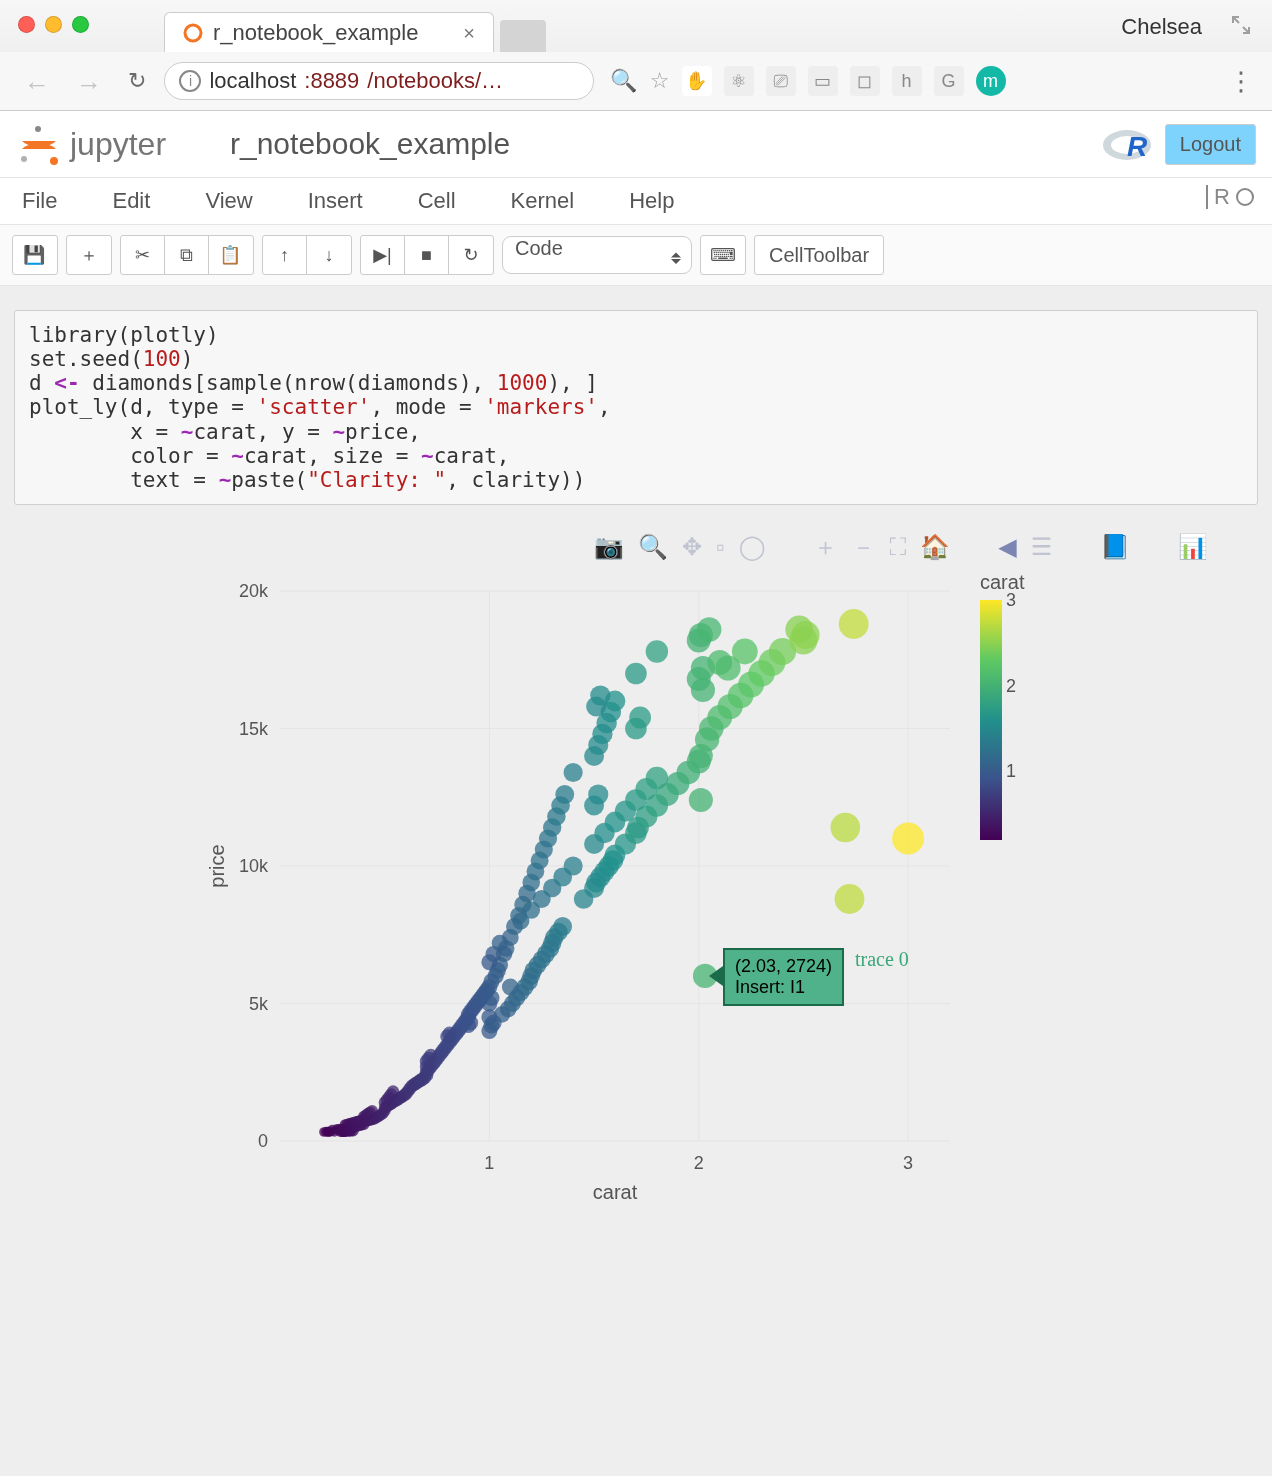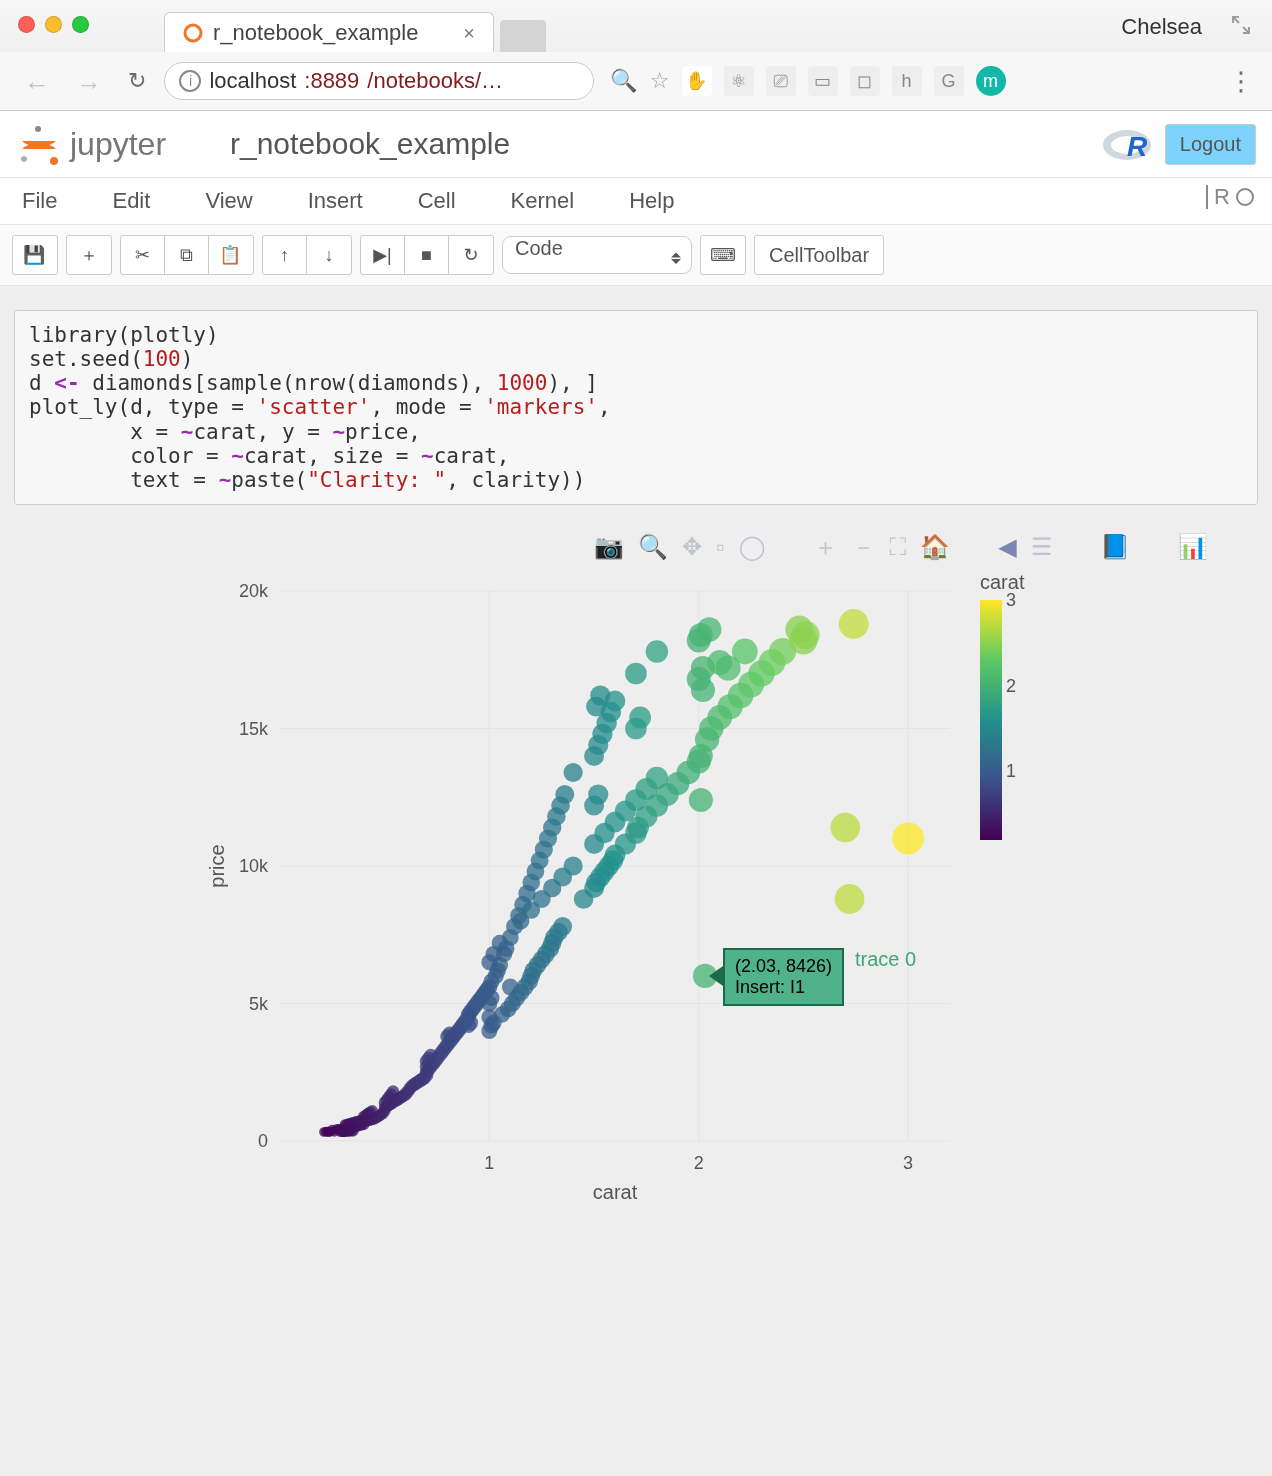--- a/index.html
+++ b/index.html
@@ -486,24 +486,24 @@
             <circle cx="151.1875" cy="551.85" r="5.36" fill="rgb(66,17,95)" fill-opacity="0.75"></circle>
             <circle cx="153.28125" cy="551.3" r="5.4" fill="rgb(66,18,96)" fill-opacity="0.75"></circle>
             <circle cx="155.375" cy="550.75" r="5.4399999999999995" fill="rgb(66,20,97)" fill-opacity="0.75"></circle>
             <circle cx="157.46875" cy="550.2" r="5.48" fill="rgb(66,21,97)" fill-opacity="0.75"></circle>
             <circle cx="159.5625" cy="549.65" r="5.52" fill="rgb(66,22,98)" fill-opacity="0.75"></circle>
             <circle cx="161.65625" cy="549.1" r="5.5600000000000005" fill="rgb(66,23,99)" fill-opacity="0.75"></circle>
             <circle cx="163.75" cy="548.55" r="5.6" fill="rgb(65,24,100)" fill-opacity="0.75"></circle>
           </svg>
         <div id="hover-tri" class="hover-tri" style="left: 509.031px; top: 394.945px;"></div>
         <div id="hover-box" class="hover-box" style="left: 523.031px; top: 376.945px;">
-          <div>(2.03, 8426)</div>
+          <div>(2.03, 2724)</div>
           <div>Insert:  I1</div>
         </div>
-        <div id="trace-lbl" class="trace-lbl" style="left: 655.031px; top: 376.945px;">trace 0</div>
+        <div id="trace-lbl" class="trace-lbl" style="left: 655.031px; top: 376.945px; font-family: Liberation Serif, serif;">trace 0</div>
       </div>
       <div class="colorbar">
         <div class="cb-title">carat</div>
         <div class="cb-row">
           <div class="cb-grad"></div>
           <div class="cb-ticks" id="cb-ticks">
               <div class="cb-tick" style="top: 161.429px;">1</div>
               <div class="cb-tick" style="top: 75.7143px;">2</div>
               <div class="cb-tick" style="top: -10px;">3</div>
             </div>

